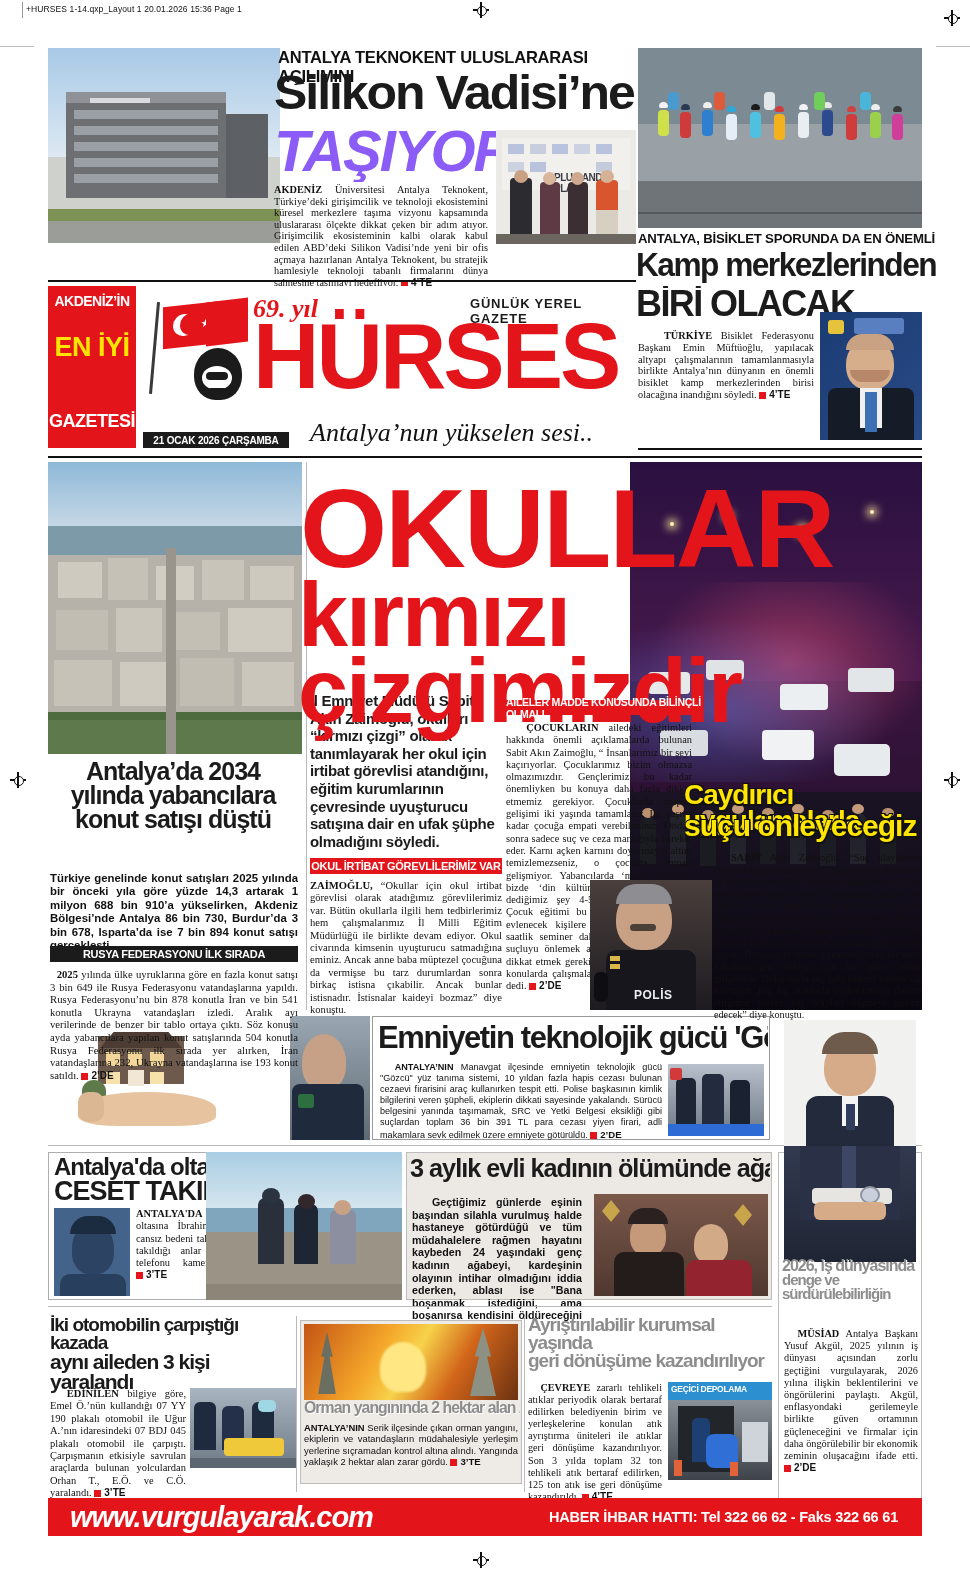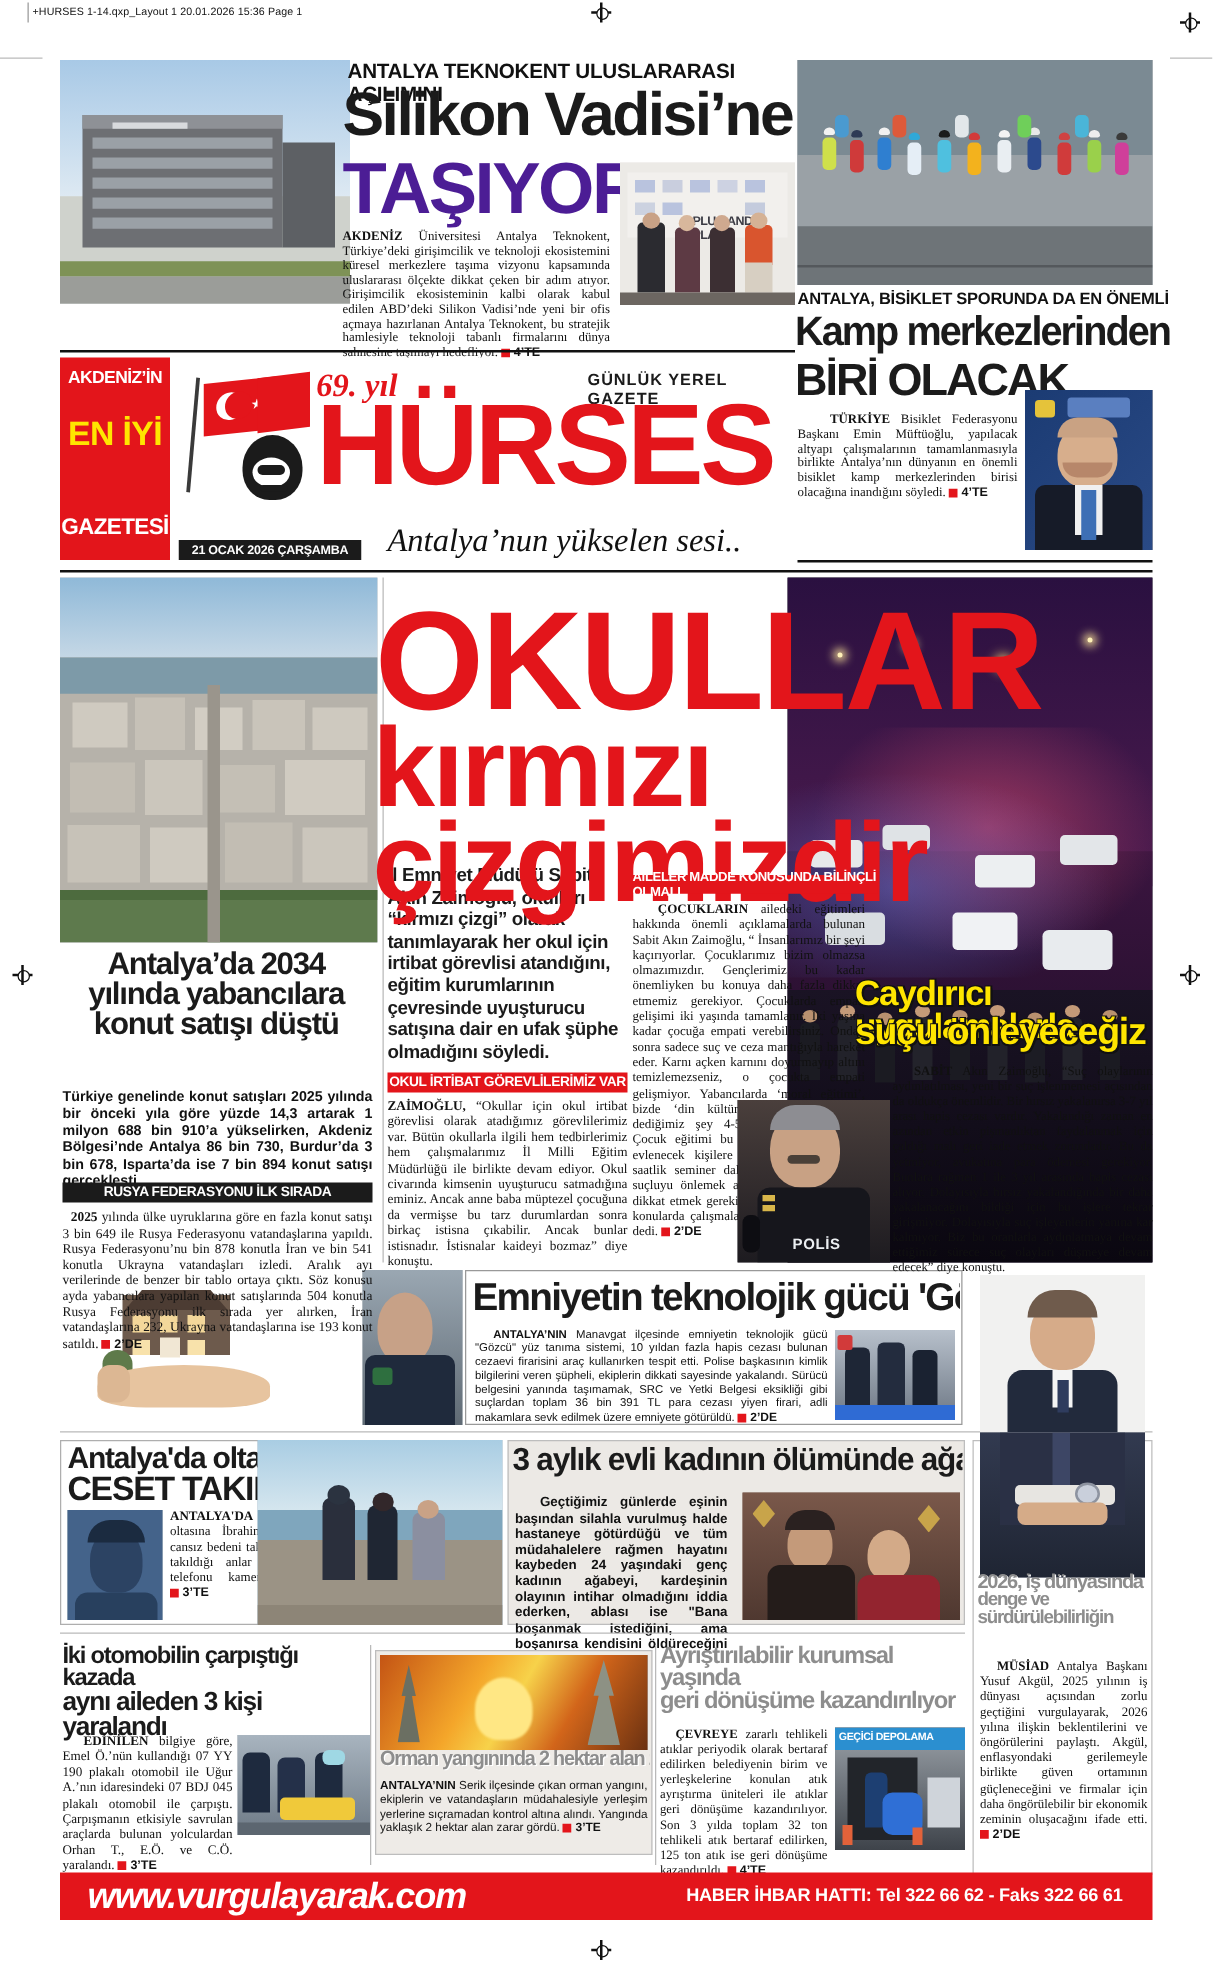--- a/index.html
+++ b/index.html
@@ -105,21 +105,21 @@
     <div style="position:absolute;left:0;bottom:0;width:100%;height:22px;background:#9b9d99;"></div>
     <div style="position:absolute;left:0;bottom:22px;width:100%;height:12px;background:#7e9256;"></div>
   </div>
 
   <div class="blk kicker" style="left:278px;top:48px;width:358px;font-size:16.5px;">ANTALYA TEKNOKENT ULUSLARARASI AÇILIMINI</div>
 
   <div class="blk" style="left:274px;top:68px;width:372px;height:54px;overflow:hidden;">
     <div style="font-size:49px;font-weight:bold;color:#1b1b1b;letter-spacing:-2px;line-height:1;transform:scaleX(1.02);transform-origin:left top;white-space:nowrap;">Silikon Vadisi’ne</div>
   </div>
   <div class="blk" style="left:274px;top:122px;width:372px;height:60px;overflow:hidden;">
-    <div style="font-size:58px;font-weight:bold;color:#4c1d95;letter-spacing:-2px;line-height:1;white-space:nowrap;">TAŞIYOR</div>
+    <div style="font-size:58px;font-weight:bold;color:#8b5cf6;letter-spacing:-2px;line-height:1;white-space:nowrap;font-style:italic;">TAŞIYOR</div>
   </div>
 
   <div class="ph" style="left:496px;top:130px;width:140px;height:114px;background:#e9e6e2;">
     <div style="position:absolute;left:0;top:0;width:100%;height:100%;background:#eceae6;"></div>
     <div style="position:absolute;left:6px;top:8px;width:128px;height:52px;background:#f2f0ed;"></div>
     <div style="position:absolute;left:12px;top:14px;width:16px;height:10px;background:#b9c3de;"></div>
     <div style="position:absolute;left:34px;top:14px;width:16px;height:10px;background:#c9cede;"></div>
     <div style="position:absolute;left:56px;top:14px;width:16px;height:10px;background:#b9c3de;"></div>
     <div style="position:absolute;left:78px;top:14px;width:16px;height:10px;background:#cdd2e2;"></div>
     <div style="position:absolute;left:100px;top:14px;width:16px;height:10px;background:#b9c3de;"></div>

